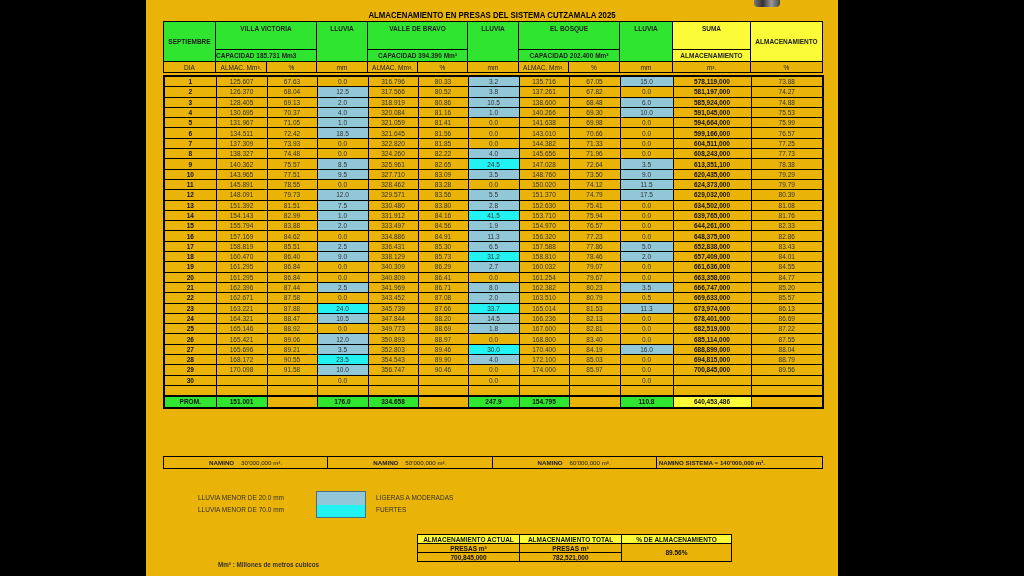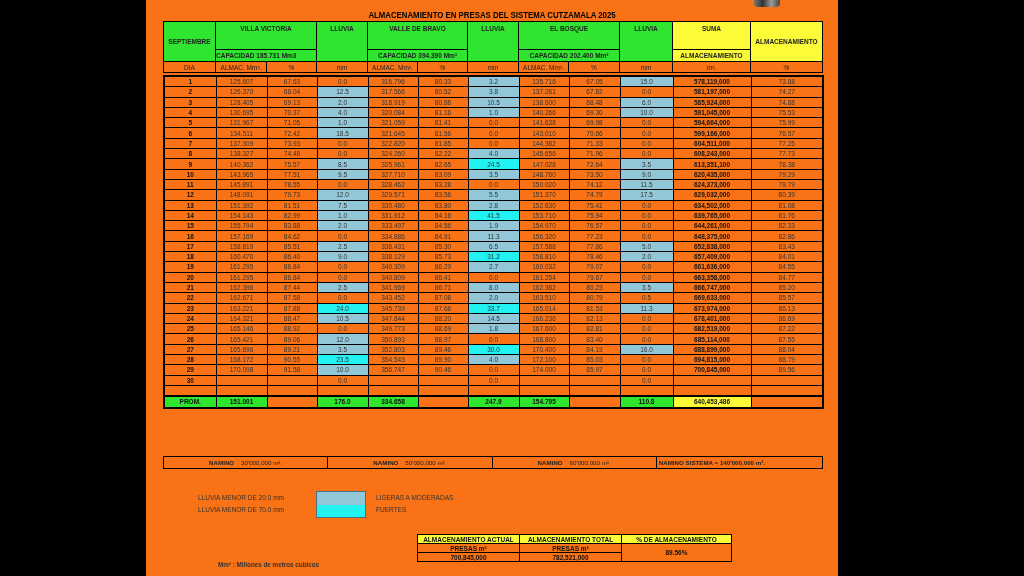--- a/index.html
+++ b/index.html
@@ -1,17 +1,17 @@
 <!DOCTYPE html>
 <html><head>
 <meta charset="utf-8">
 <style>
   html,body{margin:0;padding:0;}
   body{width:1024px;height:576px;background:#000;position:relative;overflow:hidden;font-family:"Liberation Sans",sans-serif;}
-  .page{position:absolute;left:146px;top:0;width:692px;height:576px;background:#f97316;overflow:hidden;}
+  .page{position:absolute;left:146px;top:0;width:692px;height:576px;background:#eab308;overflow:hidden;}
   .logo{position:absolute;left:608px;top:0;width:26px;height:7px;background:linear-gradient(90deg,#777,#333,#999,#444);border-radius:0 0 4px 4px;}
   .title{position:absolute;left:0;width:100%;top:10px;text-align:center;font-size:8.5px;font-weight:bold;color:#000;transform:scaleX(0.92);}
   table{border-collapse:collapse;position:absolute;table-layout:fixed;}
   td{border:1px solid #000;padding:0;text-align:center;font-size:6.5px;color:#333;overflow:hidden;white-space:nowrap;}
   .hdr td{font-weight:bold;color:#222;}
   .g{background:#2fe52f;}
   .y{background:#fbfb38;}
   .lb{background:#92c7d8;}
   .cy{background:#22f2f2;}
   .bold{font-weight:bold;color:#111;}

